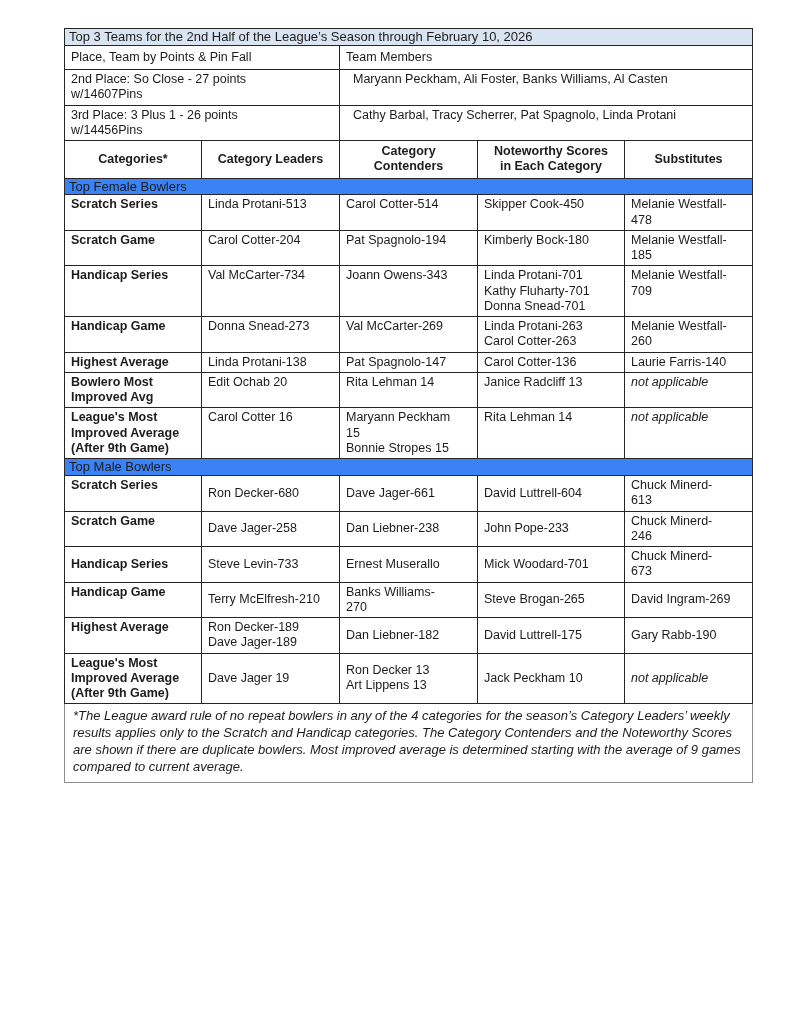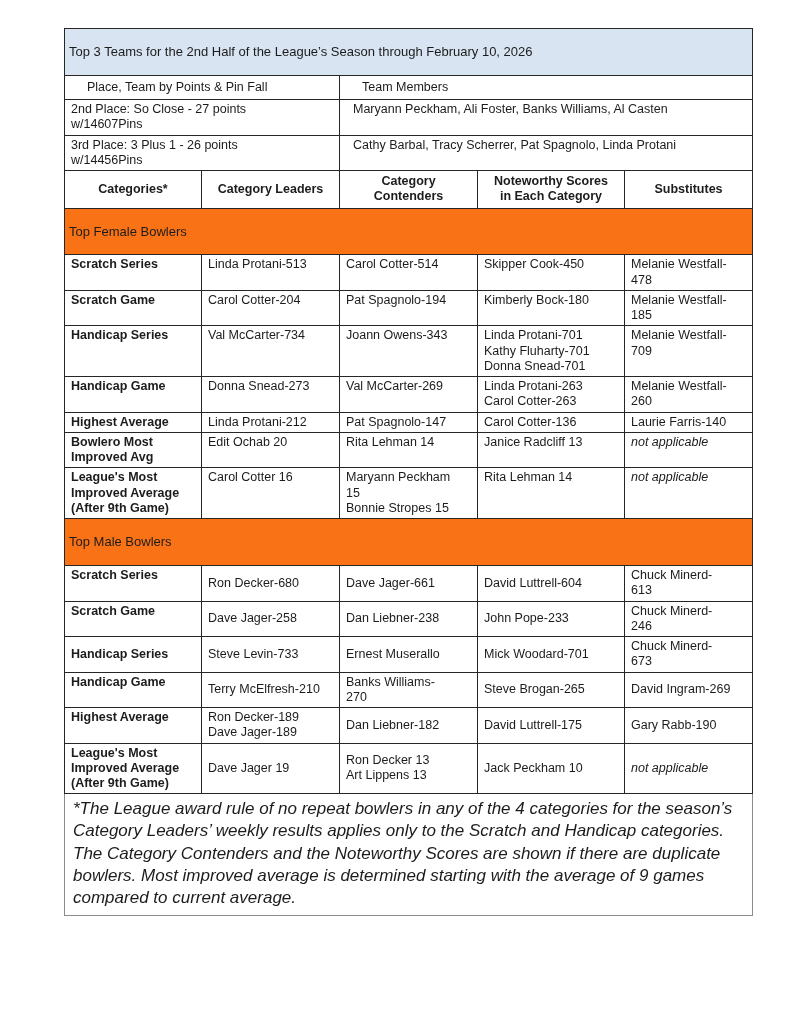--- a/index.html
+++ b/index.html
@@ -31,42 +31,42 @@
     white-space: pre-line;
     text-align: left;
     font-weight: normal;
     overflow: hidden;
   }
   .band {
     background: #d8e4f1;
     font-weight: bold;
     text-align: right;
     font-size: 13px !important;
-    padding: 15px 4px !important;
+    padding: 0 4px !important;
     vertical-align: middle !important;
   }
-  .band-cyan { background: #f97316; }
-  .colhead { font-weight: normal; padding: 4px 22px !important; }
+  .band-cyan { background: #3b82f6; }
+  .colhead { font-weight: normal; padding: 4px 6px !important; }
   .cat-head {
     font-weight: bold !important;
     text-align: center !important;
     vertical-align: middle !important;
     padding: 3px 4px !important;
   }
   .cat { font-weight: bold !important; }
   .members { padding-left: 13px !important; }
   .vmid { vertical-align: middle !important; }
   .italic { font-style: italic; }
   .teamrow-first td { height: 38px; }
   .footnote-box {
     width: 671px;
     border: 1px solid #8c8c8c;
     border-top: none;
     padding: 4px 8px 6px 8px;
-    font-size: 17px;
+    font-size: 13px;
     font-style: italic;
     line-height: 1.3;
   }
 </style>
 </head>
 <body>
 
 <div class="doc">
   <table class="grid">
     <colgroup>
@@ -139,21 +139,21 @@
       <td class="cat">Handicap Game</td>
       <td>Donna Snead-273</td>
       <td>Val McCarter-269</td>
       <td>Linda Protani-263
 Carol Cotter-263</td>
       <td>Melanie Westfall-
 260</td>
     </tr>
     <tr>
       <td class="cat">Highest Average</td>
-      <td>Linda Protani-212</td>
+      <td>Linda Protani-138</td>
       <td>Pat Spagnolo-147</td>
       <td>Carol Cotter-136</td>
       <td>Laurie Farris-140</td>
     </tr>
     <tr>
       <td class="cat">Bowlero Most Improved Avg</td>
       <td>Edit Ochab 20</td>
       <td>Rita Lehman 14</td>
       <td>Janice Radcliff 13</td>
       <td class="italic">not applicable</td>

